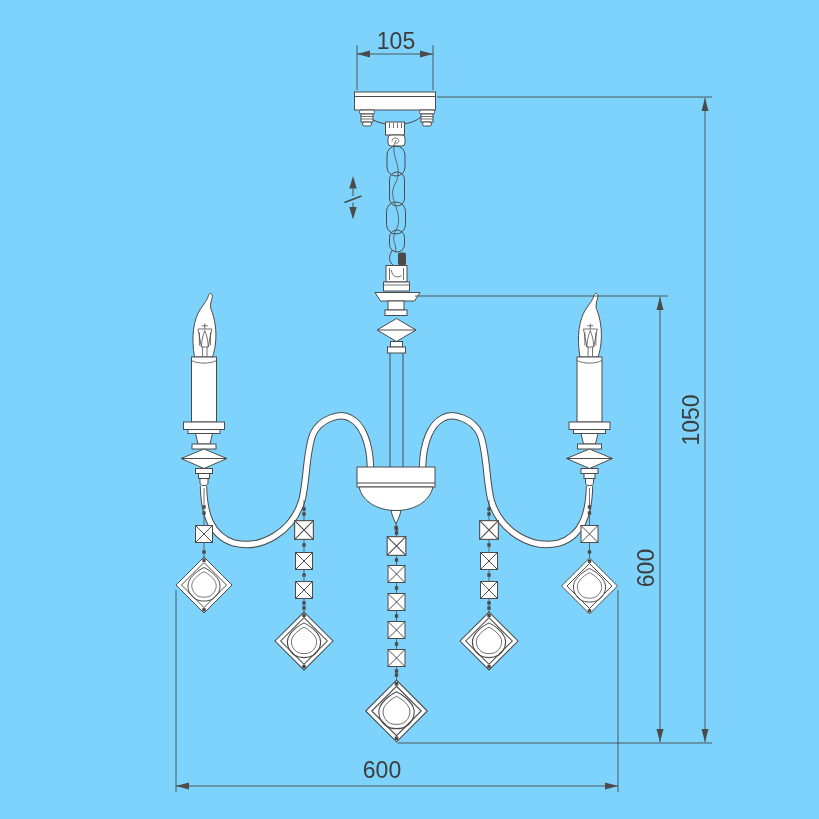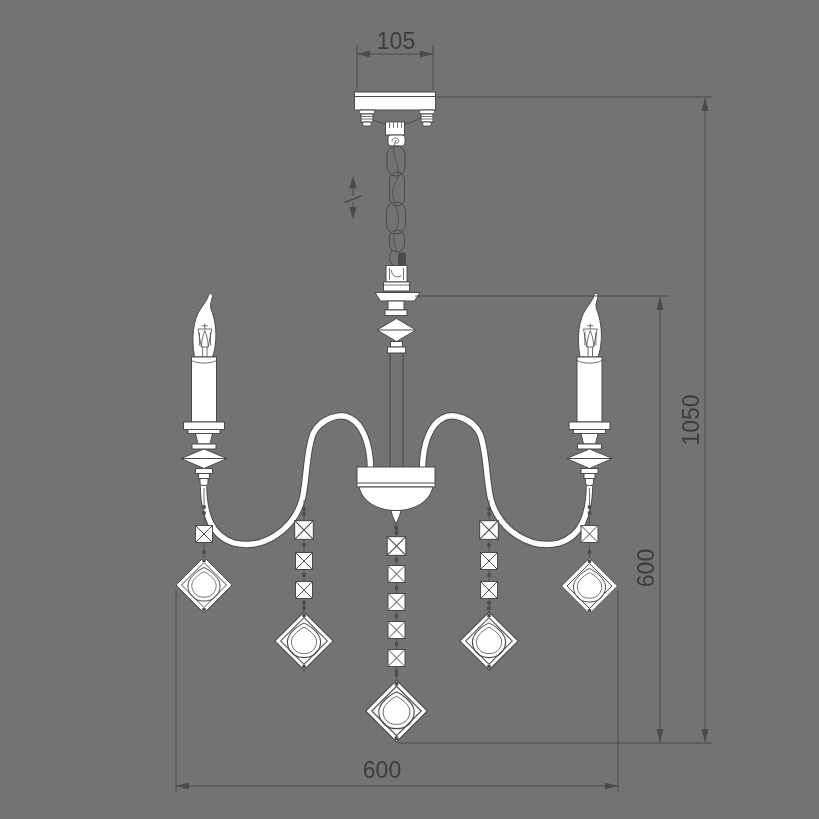--- a/index.html
+++ b/index.html
@@ -1,16 +1,16 @@
 <!DOCTYPE html>
 <html><head>
 <meta charset="utf-8">
 <style>
   html,body{margin:0;padding:0;background:#ffffff;}
-  #stage{position:relative;width:819px;height:819px;background:#737373;overflow:hidden;}
+  #stage{position:relative;width:819px;height:819px;background:#7dd3fc;overflow:hidden;}
   .ln   {stroke:#4b4b4b;stroke-width:1;fill:none;}
   .lnw  {stroke:#4b4b4b;stroke-width:1;fill:#ffffff;}
   .thin {stroke:#4b4b4b;stroke-width:0.8;fill:none;}
   .fl   {fill:#4b4b4b;stroke:none;}
   .dim  {stroke:#474747;stroke-width:0.9;fill:none;}
   .dimtxt{font-family:"Liberation Sans",sans-serif;font-size:23px;fill:#3d3d3d;}
   .tubeA{stroke:#4b4b4b;stroke-width:7.4;fill:none;stroke-linecap:butt;}
   .tubeB{stroke:#ffffff;stroke-width:5.4;fill:none;stroke-linecap:butt;}
 </style>
 </head>

